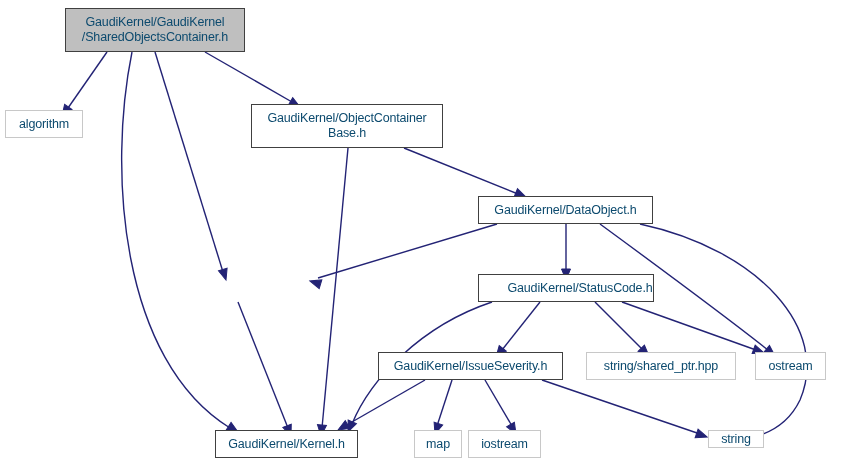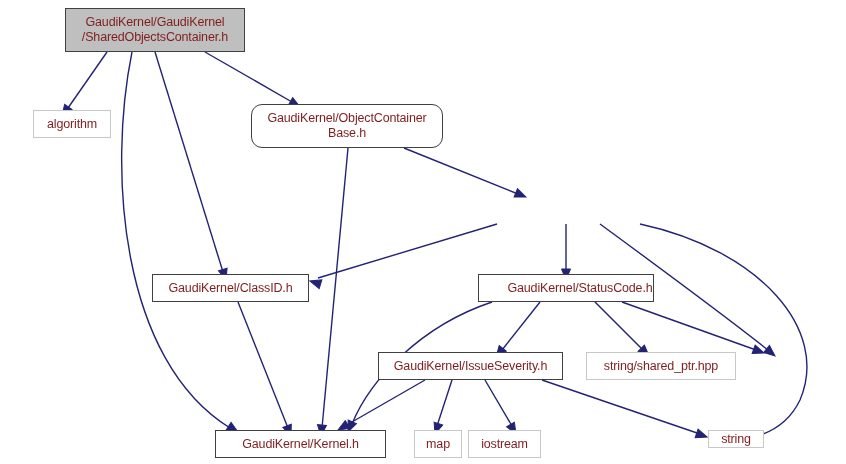--- a/index.html
+++ b/index.html
@@ -32,21 +32,21 @@
     stroke: #232375;
     stroke-width: 1;
   }
   .node {
     position: absolute;
     box-sizing: border-box;
     display: flex;
     align-items: center;
     justify-content: center;
     text-align: center;
-    color: #7f1d1d;
+    color: #0c4a6e;
     font-size: 12.5px;
     line-height: 15px;
     letter-spacing: -0.15px;
     background: #ffffff;
     border: 1px solid #c8c8c8;
     white-space: pre-line;
     z-index: 5;
   }
   .node.internal {
     border: 1.6px solid #404040;
@@ -95,24 +95,25 @@
       <polygon points="0,0 -11,-4.5 -11,4.5" class="edge-head" transform="translate(338,430) rotate(150)"></polygon>
       <path d="M 452,380 L 437,426" class="edge-path"></path>
       <polygon points="0,0 -11,-4.5 -11,4.5" class="edge-head" transform="translate(435,434) rotate(108)"></polygon>
       <path d="M 485,380 L 512,426" class="edge-path"></path>
       <polygon points="0,0 -11,-4.5 -11,4.5" class="edge-head" transform="translate(516,434) rotate(60)"></polygon>
       <path d="M 542,380 L 700,434" class="edge-path"></path>
       <polygon points="0,0 -11,-4.5 -11,4.5" class="edge-head" transform="translate(707,437) rotate(19)"></polygon>
     </svg>
 <div class="node root" style="left: 65px; top: 8px; width: 180px; height: 44px;">GaudiKernel/GaudiKernel
 /SharedObjectsContainer.h</div>
-    <div class="node external" style="left: 5px; top: 110px; width: 78px; height: 28px; margin-left: 28px;">algorithm</div>
-    <div class="node internal" style="left: 251px; top: 104px; width: 192px; height: 44px; border-radius: 11px;">GaudiKernel/ObjectContainer
+    <div class="node external" style="left: 5px; top: 110px; width: 78px; height: 28px;">algorithm</div>
+    <div class="node internal" style="left: 251px; top: 104px; width: 192px; height: 44px;">GaudiKernel/ObjectContainer
 Base.h</div>
-    <div class="node internal" style="left: 152px; top: 274px; width: 157px; height: 28px;">GaudiKernel/ClassID.h</div>
+    <div class="node internal" style="left: 478px; top: 196px; width: 175px; height: 28px;">GaudiKernel/DataObject.h</div>
     <div class="node internal" style="left: 478px; top: 274px; width: 176px; height: 28px; padding-left: 28px;">GaudiKernel/StatusCode.h</div>
     <div class="node internal" style="left: 378px; top: 352px; width: 185px; height: 28px;">GaudiKernel/IssueSeverity.h</div>
     <div class="node external" style="left: 586px; top: 352px; width: 150px; height: 28px;">string/shared_ptr.hpp</div>
-    <div class="node internal" style="left: 215px; top: 430px; width: 171px; height: 28px;">GaudiKernel/Kernel.h</div>
+    <div class="node external" style="left: 755px; top: 352px; width: 71px; height: 28px;">ostream</div>
+    <div class="node internal" style="left: 215px; top: 430px; width: 143px; height: 28px;">GaudiKernel/Kernel.h</div>
     <div class="node external" style="left: 414px; top: 430px; width: 48px; height: 28px;">map</div>
     <div class="node external" style="left: 468px; top: 430px; width: 73px; height: 28px;">iostream</div>
     <div class="node external" style="left: 708px; top: 430px; width: 56px; height: 18px;">string</div>
   </div>
 
 </body></html>

